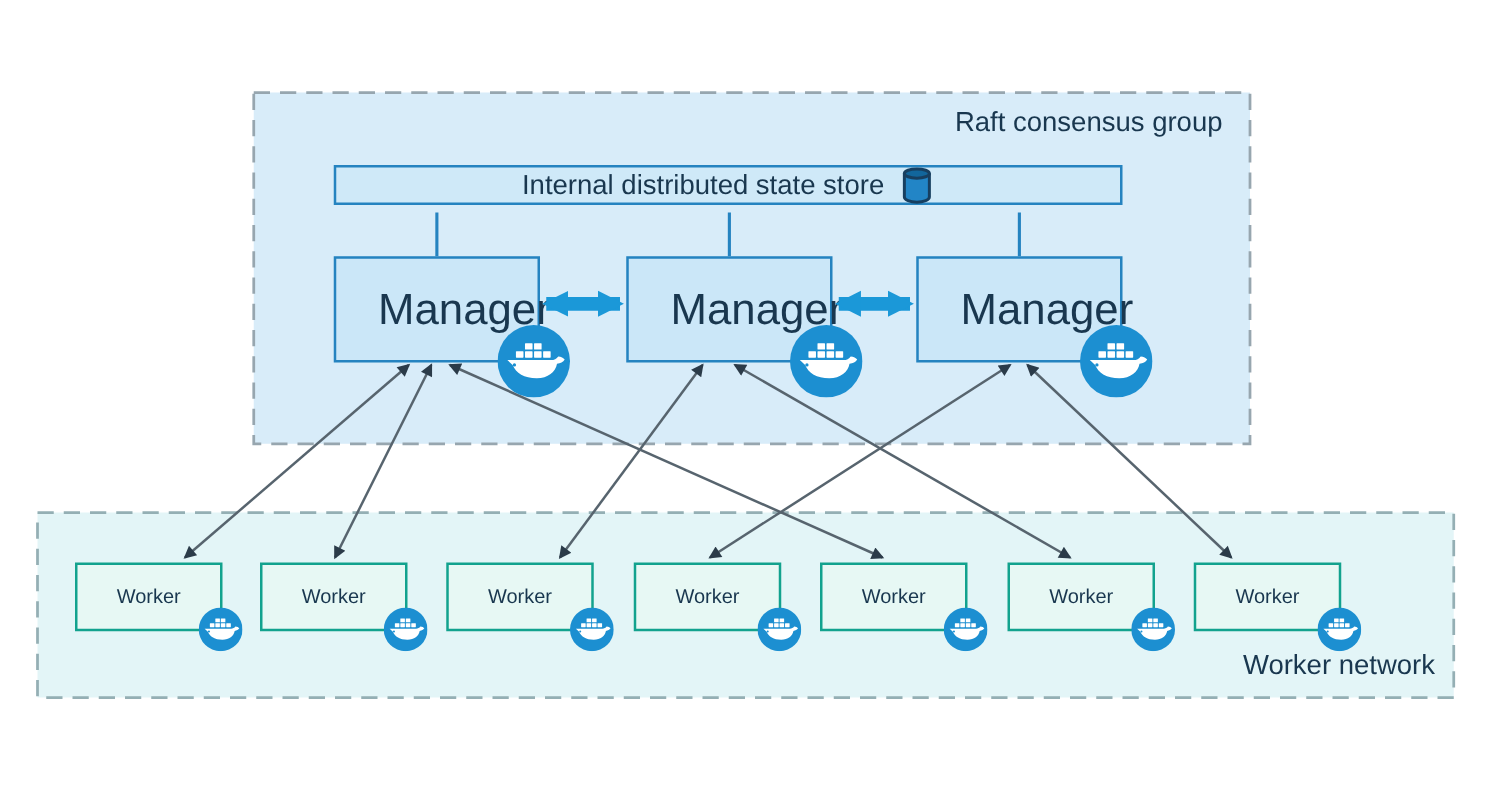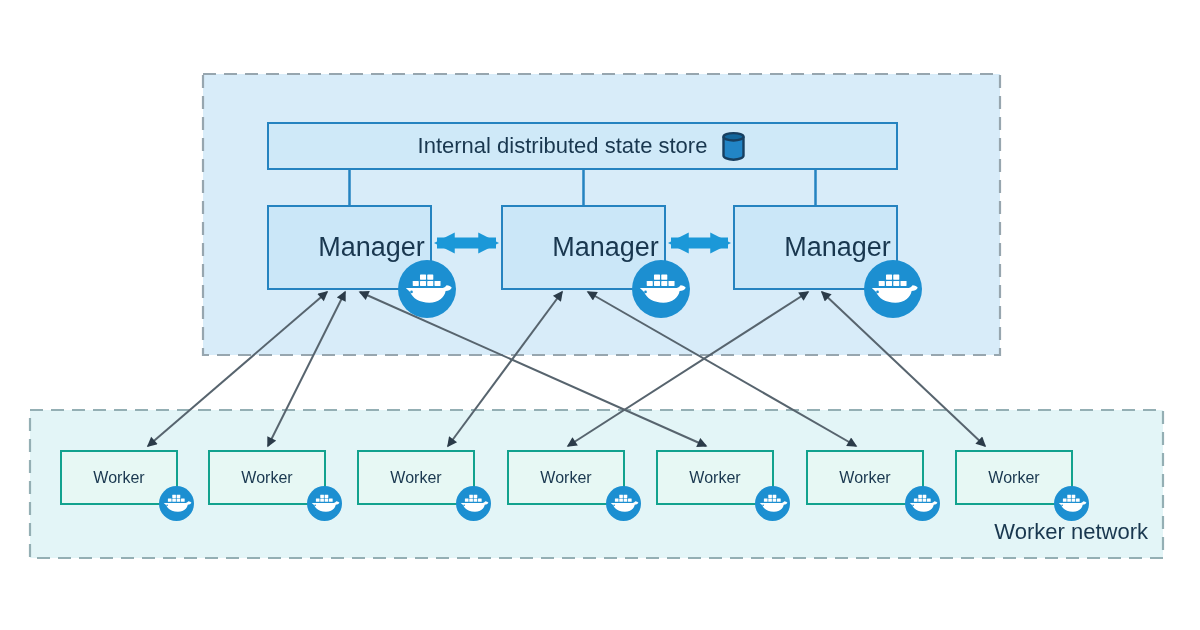--- a/index.html
+++ b/index.html
@@ -4,41 +4,42 @@
 <style>
   html,body{margin:0;padding:0;background:#ffffff;}
   .stage{
     position:relative;width:1200px;height:630px;background:#ffffff;overflow:hidden;
     font-family:"Liberation Sans", sans-serif;color:var(--text,#19374f);
   }
   .layer{position:absolute;left:0;top:0;width:1200px;height:630px;}
   #bg-layer{z-index:0;}
   #arrow-layer{z-index:3;pointer-events:none;}
   .node{position:absolute;display:flex;align-items:center;justify-content:center;box-sizing:border-box;z-index:2;}
-  .manager{background:var(--manager-fill);border:2.5px solid var(--manager-border);font-size:27px;padding-left:44px;}
+  .manager{background:var(--manager-fill);border:2.5px solid var(--manager-border);font-size:35px;padding-left:44px;}
   .store{background:var(--store-fill);border:2.5px solid var(--store-border);font-size:22px;gap:13px;}
   .worker{background:var(--worker-fill);border:2.5px solid var(--worker-border);font-size:16px;}
   .grouplabel{position:absolute;z-index:2;font-size:22px;}
   .raft-label{top:85px;right:222px;}
   .gossip-label{top:519px;right:52px;}
   .badge{position:absolute;z-index:4;}
 </style>
 </head>
 <body>
 
 <div class="stage" style="--text: #19374f; --manager-fill: #cbe7f8; --manager-border: #2583c0; --store-fill: #cfe9f8; --store-border: #2583c0; --worker-fill: #e7f8f4; --worker-border: #12a28e;">
 
   <svg class="layer" id="bg-layer" viewBox="0 0 1200 630">
     <rect id="raft-rect" x="203" y="74" width="797" height="281" stroke-width="2.2" stroke-dasharray="13 8" fill="#d8ecf9" stroke="#97a6af"></rect>
     <rect id="gossip-rect" x="30" y="410" width="1133" height="148" stroke-width="2.2" stroke-dasharray="13 8" fill="#e3f5f7" stroke="#94afb4"></rect>
   </svg>
 
+  <div class="grouplabel raft-label">Raft consensus group</div>
   <div class="grouplabel gossip-label">Worker network</div>
 
-  <div class="node store" id="state-store" style="left: 267px; top: 122px; width: 631px; height: 48px;">
+  <div class="node store" id="state-store" style="left: 267px; top: 132px; width: 631px; height: 32px;">
     <span>Internal distributed state store</span>
     <svg width="27" height="31" viewBox="0 0 27 31">
       <path d="M3.5 5.5 v19 c0 2.3 4.5 4.2 10 4.2 s10-1.9 10-4.2 V5.5" fill="#2285c6" stroke="#173f60" stroke-width="2.4"></path>
       <ellipse cx="13.5" cy="5.8" rx="10" ry="3.7" fill="#12669c" stroke="#173f60" stroke-width="2.4"></ellipse>
     </svg>
   </div>
 
   <div class="node manager" id="manager-1" style="left: 267px; top: 205px; width: 165px; height: 85px;">
     <span>Manager</span>
   </div>

